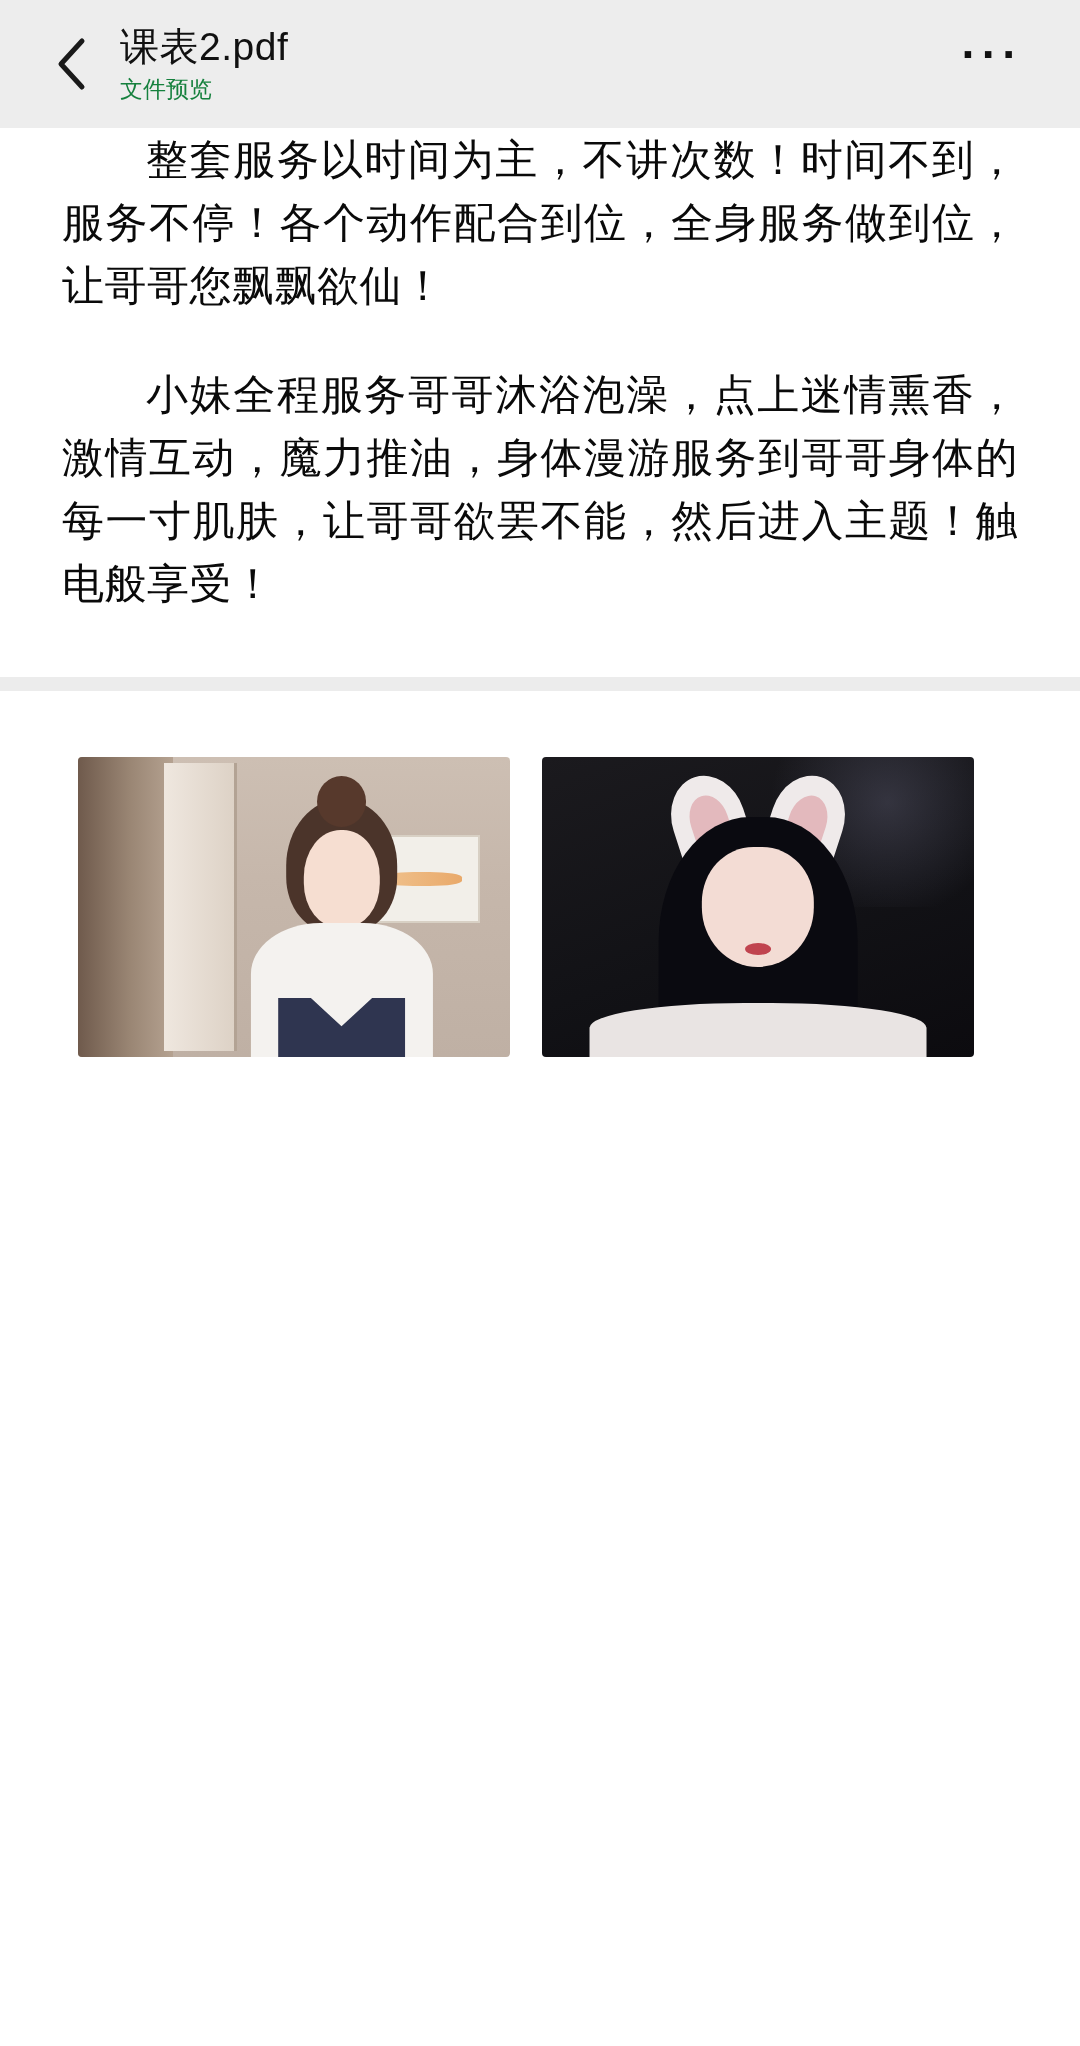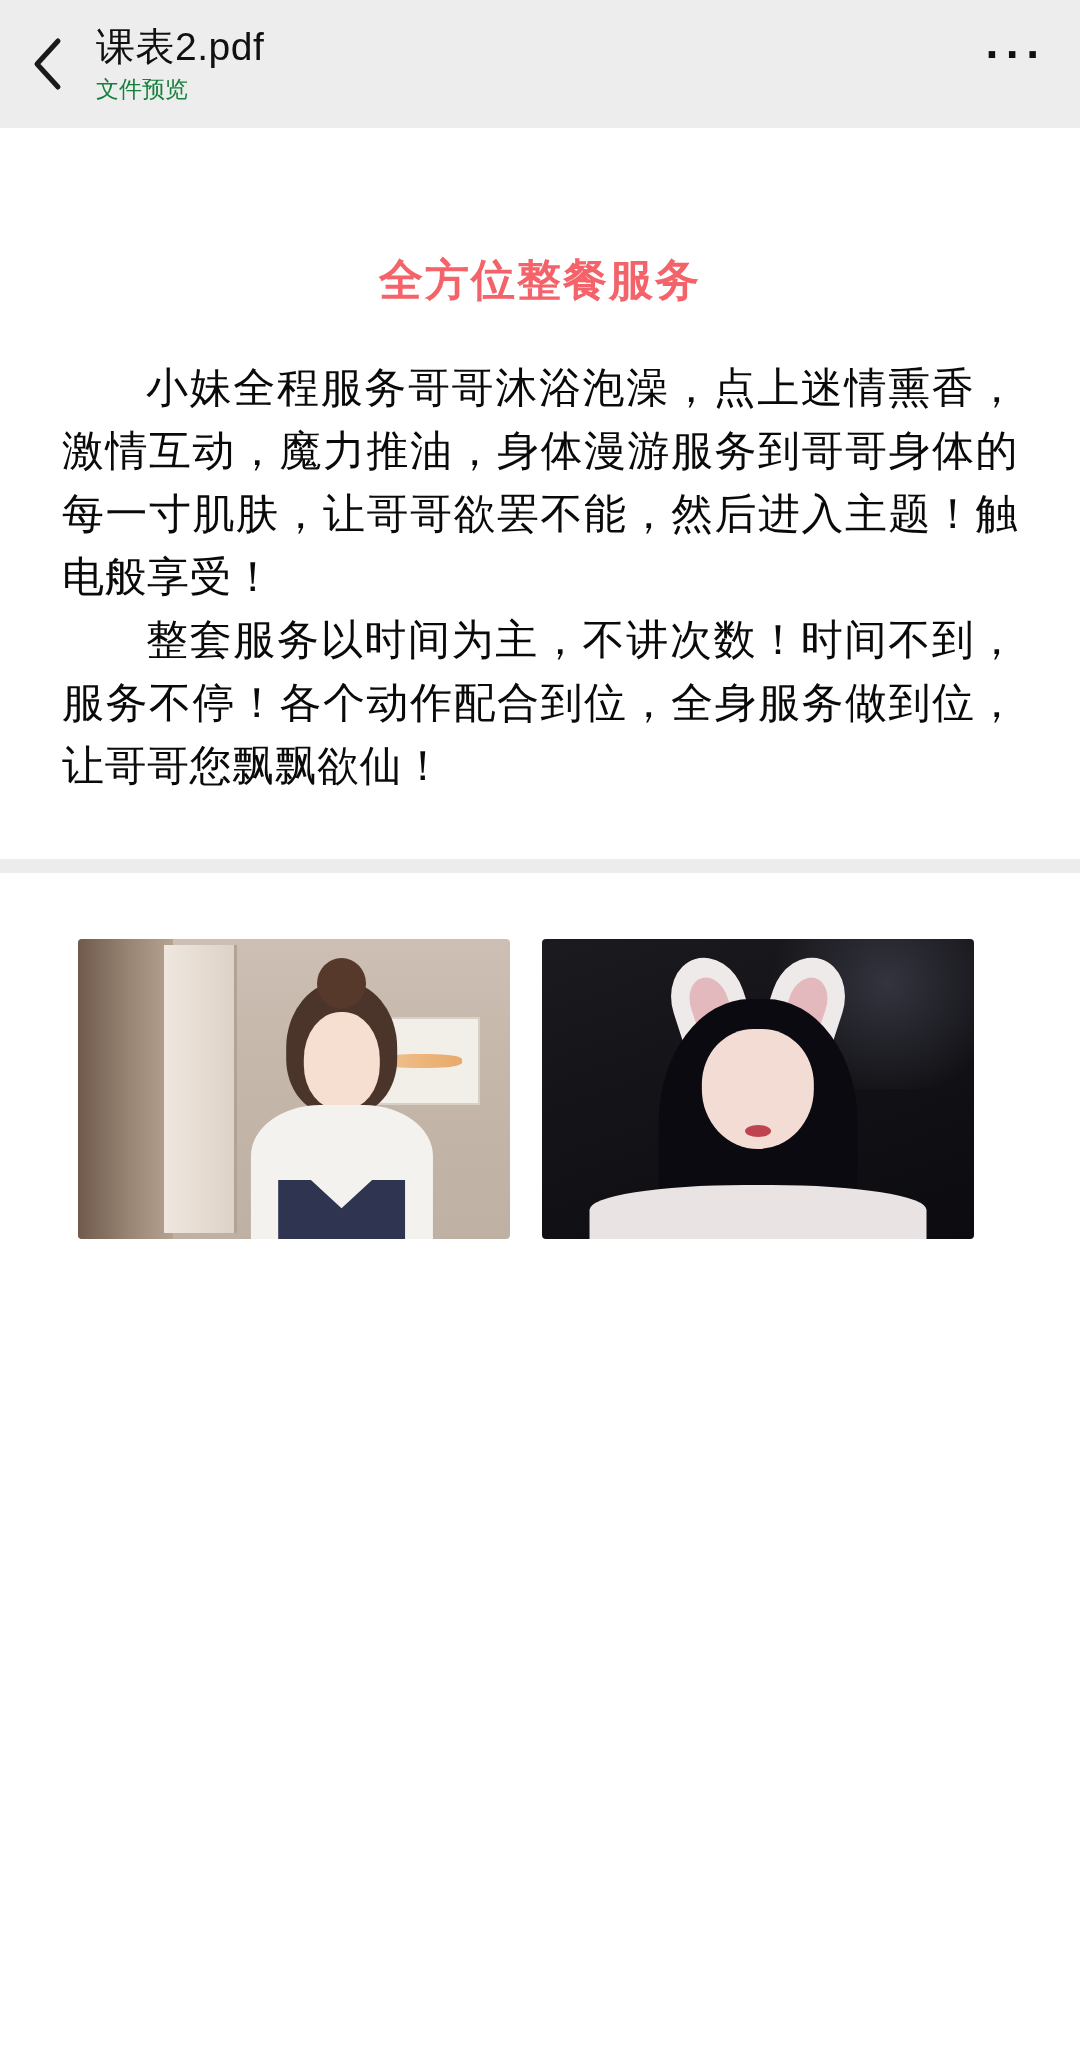--- a/index.html
+++ b/index.html
@@ -14,21 +14,21 @@
     overflow: hidden;
     position: relative;
   }
 
   
   .topbar {
     height: 128px;
     background: #ededed;
     display: flex;
     align-items: center;
-    padding: 0 20px;
+    padding: 0 44px;
     box-sizing: border-box;
     position: relative;
   }
   .back-btn {
     width: 56px;
     height: 80px;
     display: flex;
     align-items: center;
     justify-content: center;
     cursor: pointer;
@@ -246,25 +246,24 @@
     <div class="doc-title">课表2.pdf</div>
     <div class="doc-subtitle">文件预览</div>
   </div>
   <div class="more-btn">
     <span class="dots">···</span>
   </div>
 </div>
 
 <div class="doc-page">
 
-  <div class="doc-heading">全方位整餐服务</div>
+
+  <p class="para indent p-block-2">整套服务以时间为主，不讲次数！时间不到，服务不停！各个动作配合到位，全身服务做到位，让哥哥您飘飘欲仙！</p>
 
   <p class="para indent p-block-1">小妹全程服务哥哥沐浴泡澡，点上迷情熏香，激情互动，魔力推油，身体漫游服务到哥哥身体的每一寸肌肤，让哥哥欲罢不能，然后进入主题！触电般享受！</p>
-
-  <p class="para indent p-block-2">整套服务以时间为主，不讲次数！时间不到，服务不停！各个动作配合到位，全身服务做到位，让哥哥您飘飘欲仙！</p>
 
 
 </div>
 
 <div class="divider"></div>
 
 <div class="photos">
 
   <div class="photo photo-1">
     <div class="wall-left"></div>

